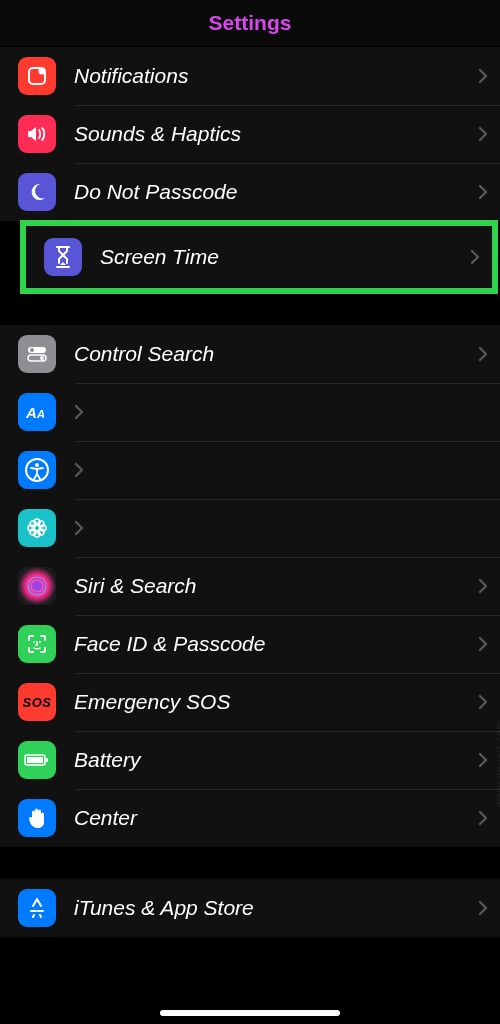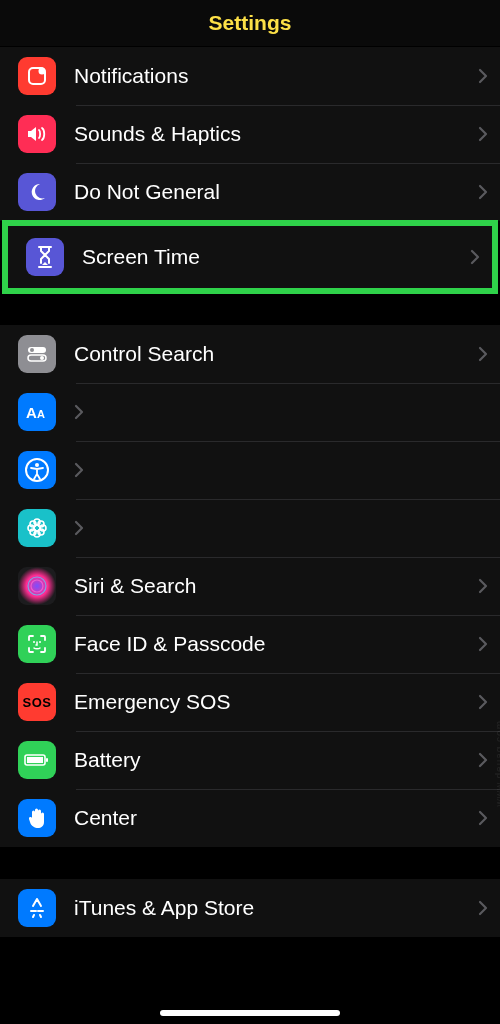--- a/index.html
+++ b/index.html
@@ -15,38 +15,39 @@
     .header {
       height: 46px;
       display: flex;
       align-items: center;
       justify-content: center;
       background: #0a0a0a;
     }
     .header-title {
       font-size: 21px;
       font-weight: 600;
-      color: #fde047;
+      color: #d946ef;
     }
     .group {
       background: #111;
       border-top: 1px solid #000;
       border-bottom: 1px solid #000;
     }
     .gap {
       height: 30px;
       background: #000;
     }
     .row {
       display: flex;
       align-items: center;
       height: 58px;
       padding-left: 18px;
       padding-right: 12px;
       position: relative;
+      font-style: italic;
     }
     .row + .row::before {
       content: "";
       position: absolute;
       top: 0;
       left: 76px;
       right: 0;
       height: 1px;
       background: #2a2a2c;
     }
@@ -69,21 +70,21 @@
     }
     .chev {
       color: #5a5a5e;
       font-size: 22px;
       font-weight: 300;
       display: flex;
       align-items: center;
     }
     .highlight {
       border: 6px solid #2fd24a;
-      margin: -2px 2px 0 2px;
+      margin: -2px 2px 0 20px;
       position: relative;
       z-index: 5;
       background: #111;
     }
     .highlight .row { height: 62px; }
     .home-indicator {
       position: absolute;
       bottom: 8px;
       left: 50%;
       transform: translateX(-50%);
@@ -143,21 +144,21 @@
         </svg>
       </div>
   </div>
 
   <div class="row">
     <div class="icon" style="background:#5856d6;">
       <svg width="22" height="22" viewBox="0 0 22 22">
           <path d="M14 3a8 8 0 1 0 5 14 7 7 0 0 1-5-14z" fill="#fff"></path>
         </svg>
     </div>
-    <div class="label">Do Not General</div>
+    <div class="label">Do Not Passcode</div>
     <div class="chev">
         <svg width="10" height="16" viewBox="0 0 10 16">
           <path d="M2 2l6 6-6 6" stroke="#5a5a5e" stroke-width="2.2" fill="none" stroke-linecap="round" stroke-linejoin="round"></path>
         </svg>
       </div>
   </div>
 
 </div>
 
 <div class="highlight">

